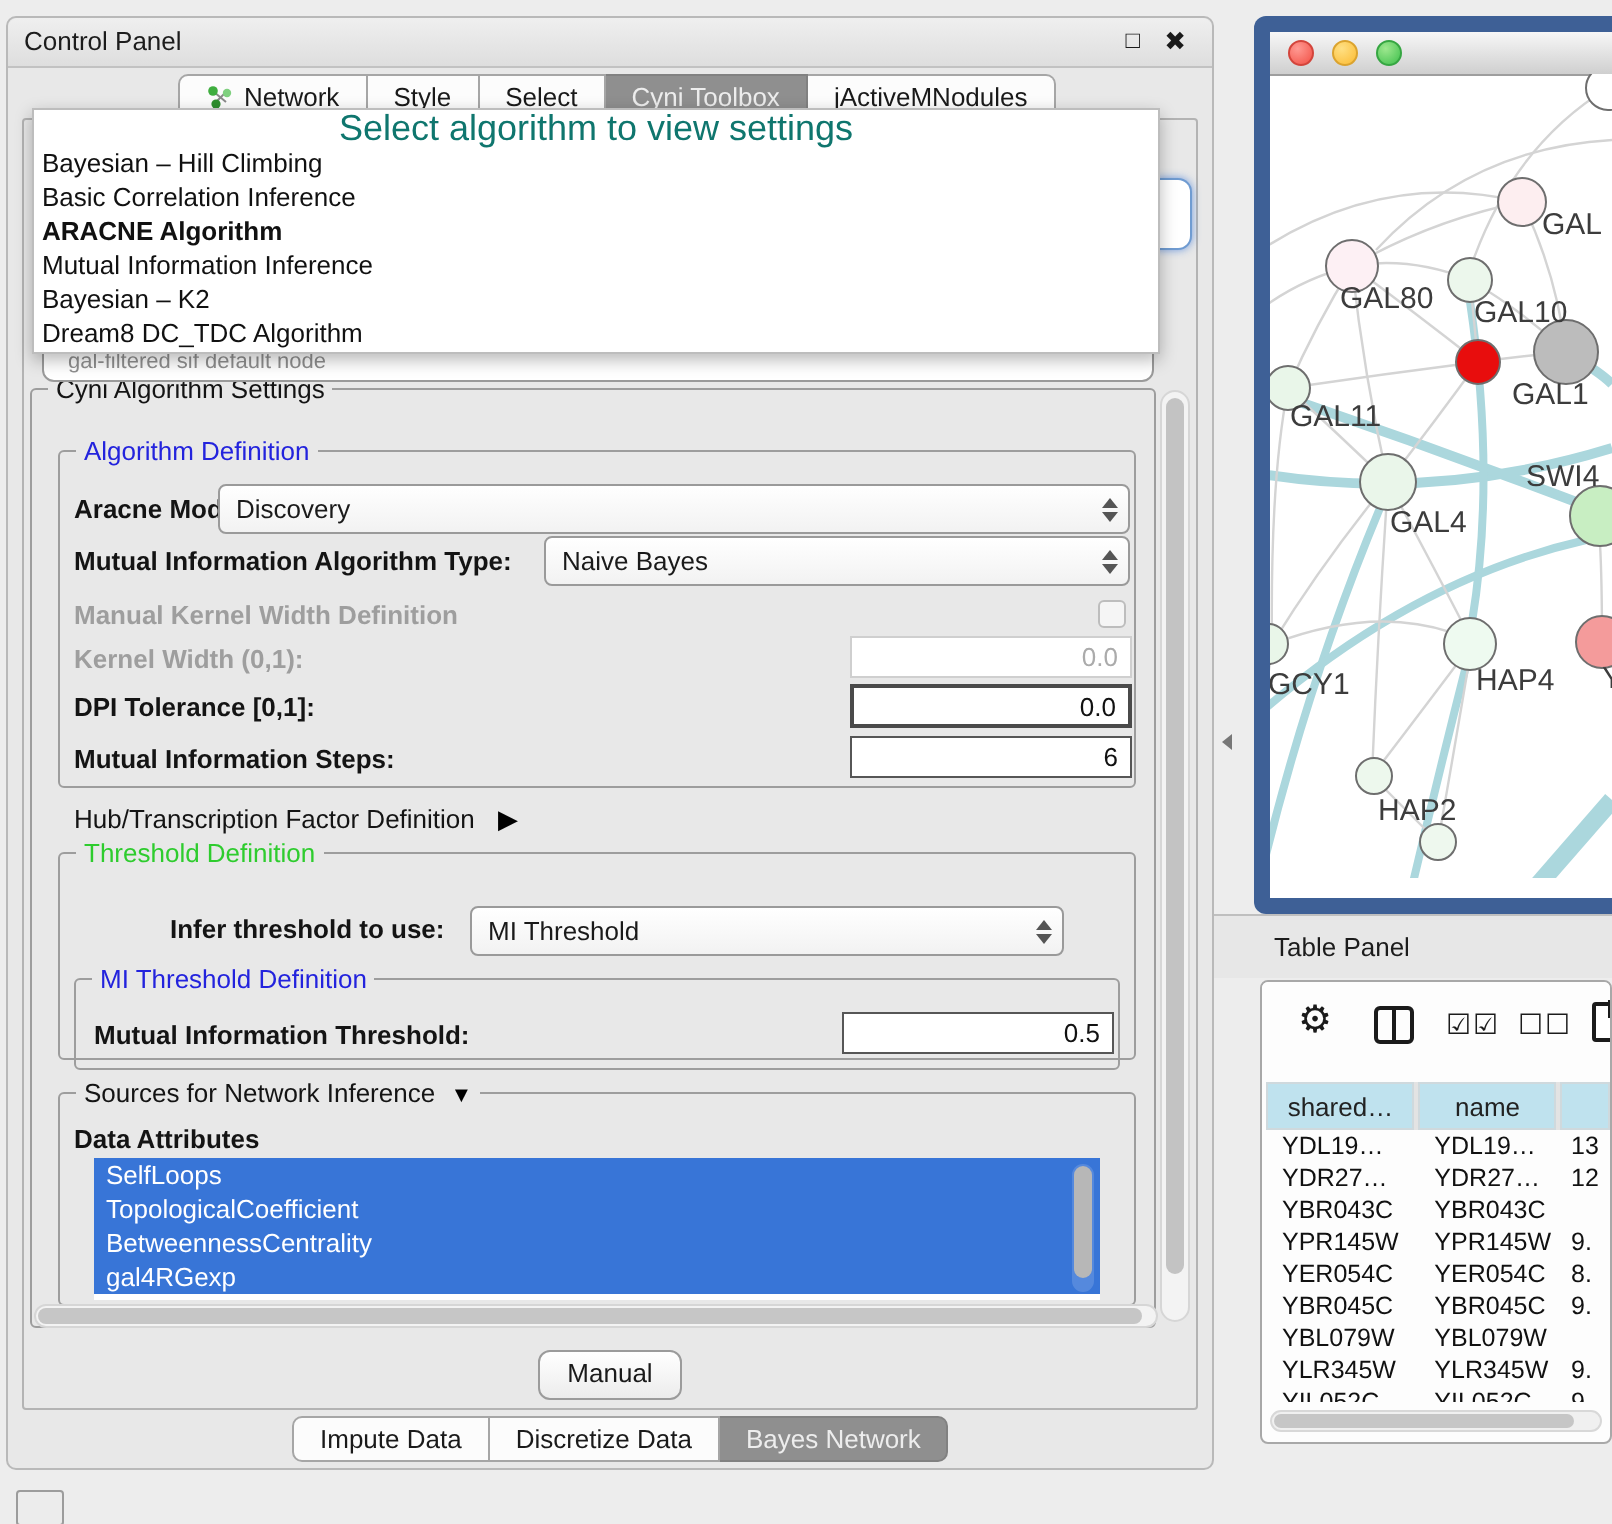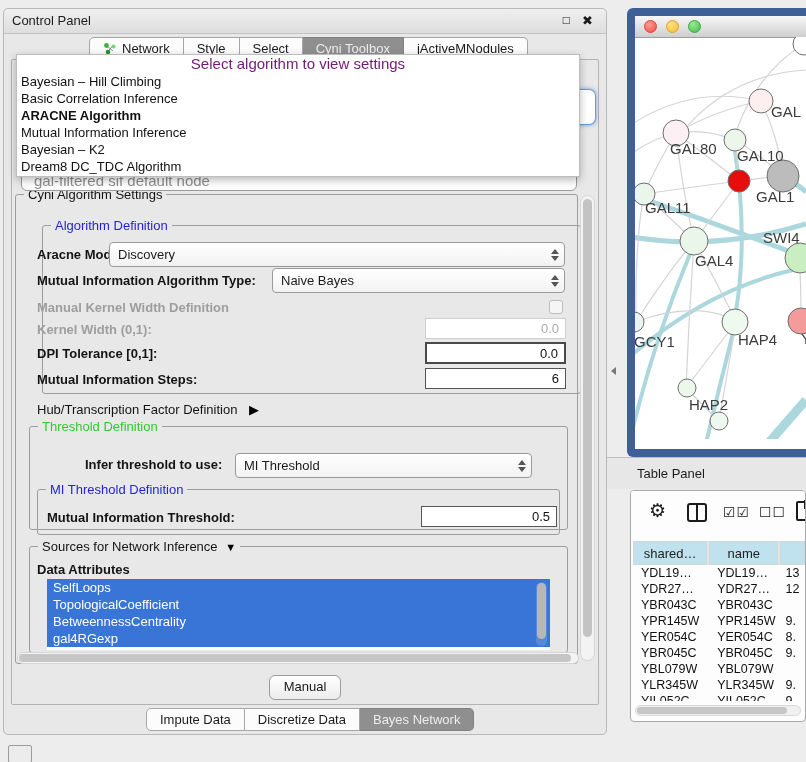--- a/index.html
+++ b/index.html
@@ -25,41 +25,41 @@
   .ctab:first-child{border-left:1px solid #a6a6a6;border-radius:5px 0 0 5px;}
   .ctab:last-child{border-radius:0 5px 5px 0;}
   .ctab.selected{background:#8f8f8f;color:#ededed;border-color:#818181;}
 
   #cp-content{left:7px;top:50px;width:586px;height:644px;border:1px solid #b3b3b3;
     background:#e8e8e8;border-radius:2px;}
 
   
   #algo-popup{left:12px;top:45px;width:562px;height:121px;background:#ffffff;
     border:1px solid #bdbdbd;box-shadow:0 3px 8px rgba(0,0,0,.28);z-index:30;}
-  #algo-popup .ph{height:18px;line-height:18px;text-align:center;color:#701a75;font-size:15px;}
+  #algo-popup .ph{height:18px;line-height:18px;text-align:center;color:#0f766e;font-size:18px;}
   .algo-item{height:17px;line-height:17px;font-size:13px;padding-left:4px;color:#111;white-space:nowrap;}
   .algo-item.bold{font-weight:bold;}
 
   
   #partial-combo{left:17px;top:160px;width:556px;height:22px;background:#fff;
     border:1px solid #9a9a9a;border-radius:6px;z-index:4;overflow:hidden;
-    font-size:15px;color:#8f8f8f;line-height:22px;padding-left:12px;box-sizing:border-box;}
+    font-size:11px;color:#8f8f8f;line-height:22px;padding-left:12px;box-sizing:border-box;}
   #focus-sliver{left:574px;top:80px;width:17px;height:34px;background:#fff;
     border:1px solid #6f9bd1;border-left:none;border-radius:0 7px 7px 0;
     box-shadow:0 0 4px rgba(90,140,220,.85);z-index:3;}
 
   
   .groupbox{border:1px solid #9d9d9d;border-radius:3px;}
   .legend{position:absolute;top:-8px;left:8px;background:#e8e8e8;padding:0 4px;
     font-size:13px;white-space:nowrap;}
   .legend.blue{color:#2323dd;}
   .legend.green{color:#2ecc2e;}
 
   #cyni-group{left:11px;top:185px;width:561px;height:468px;}
-  #algo-group{left:38px;top:216px;width:537px;height:167px;}
+  #algo-group{left:25px;top:216px;width:537px;height:167px;}
   #thresh-group{left:25px;top:417px;width:537px;height:102px;}
   #mithresh-group{left:33px;top:480px;width:521px;height:44px;}
   #sources-group{left:25px;top:537px;width:537px;height:105px;}
 
   .flabel{font-size:13px;font-weight:bold;color:#141414;height:20px;line-height:20px;white-space:nowrap;}
   .flabel.disabled{color:#9e9e9e;}
   .combo{background:linear-gradient(#ffffff,#f2f2f2);border:1px solid #9a9a9a;border-radius:4px;
     font-size:13px;display:flex;align-items:center;padding:0 22px 0 8px;box-sizing:border-box;}
   .spinner{position:absolute;right:5px;top:50%;margin-top:-7px;width:9px;height:14px;}
   .spinner:before{content:"";position:absolute;left:1px;top:1px;border:4px solid transparent;border-bottom:5px solid #555;border-top:none;}

